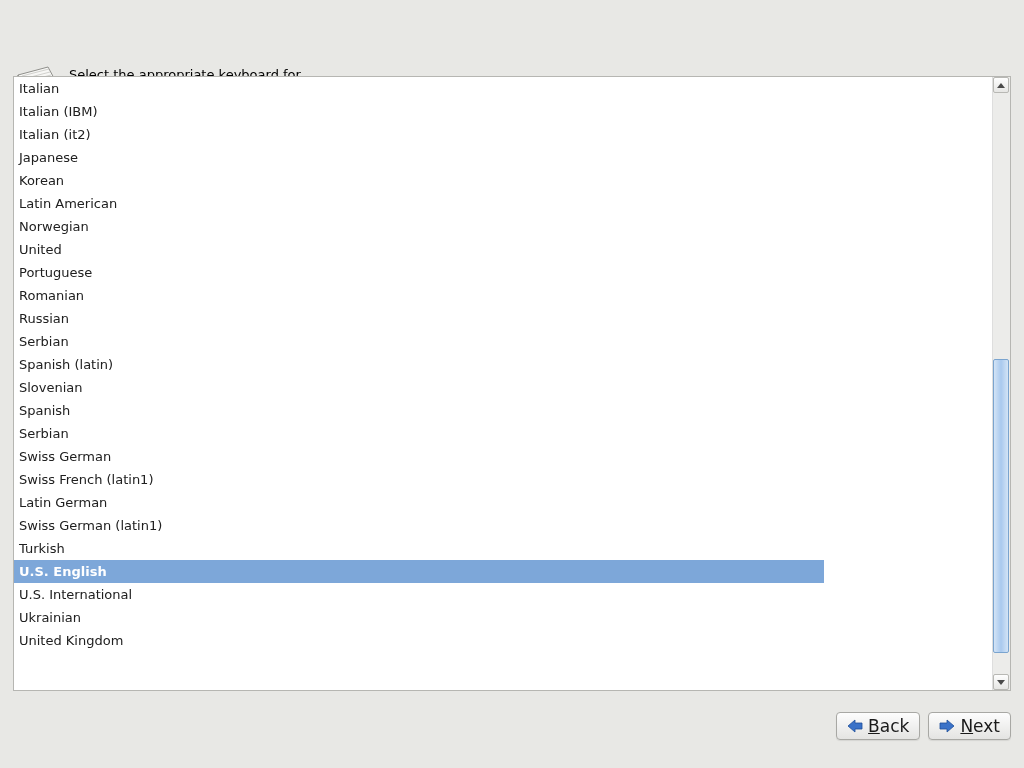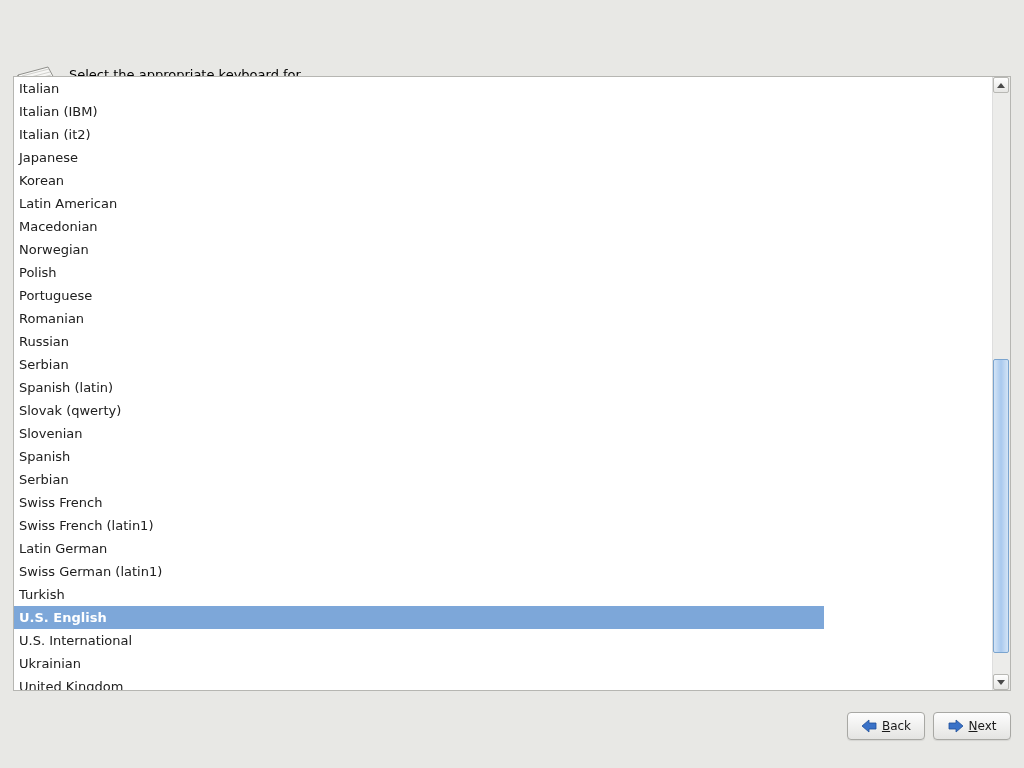--- a/index.html
+++ b/index.html
@@ -134,21 +134,21 @@
     height: 28px;
     padding: 0 10px;
     background: linear-gradient(#fdfdfd, #e4e4e2);
     border: 1px solid #a8a8a4;
     border-radius: 4px;
     box-shadow: 0 1px 1px rgba(0,0,0,0.08);
     display: flex;
     align-items: center;
     justify-content: center;
     gap: 5px;
-    font-size: 12px;
+    font-size: 17px;
     color: #1a1a1a;
     cursor: pointer;
     box-sizing: border-box;
   }
   .gbtn .lbl {
     position: relative;
   }
   .mnemonic {
     text-decoration: underline;
   }
@@ -181,33 +181,31 @@
 
   <div class="listframe">
     <div class="listframe-inner">
       <div class="list-items" id="list-items">
           <div class="list-item"><span>Italian</span></div>
           <div class="list-item"><span>Italian (IBM)</span></div>
           <div class="list-item"><span>Italian (it2)</span></div>
           <div class="list-item"><span>Japanese</span></div>
           <div class="list-item"><span>Korean</span></div>
           <div class="list-item"><span>Latin American</span></div>
-          <div class="list-item"><span>Macedonian</span></div>
           <div class="list-item"><span>Norwegian</span></div>
-          <div class="list-item"><span>Polish</span></div>
+          <div class="list-item"><span>United</span></div>
           <div class="list-item"><span>Portuguese</span></div>
           <div class="list-item"><span>Romanian</span></div>
           <div class="list-item"><span>Russian</span></div>
           <div class="list-item"><span>Serbian</span></div>
           <div class="list-item"><span>Spanish (latin)</span></div>
-          <div class="list-item"><span>Slovak (qwerty)</span></div>
           <div class="list-item"><span>Slovenian</span></div>
           <div class="list-item"><span>Spanish</span></div>
           <div class="list-item"><span>Serbian</span></div>
-          <div class="list-item"><span>Swiss French</span></div>
+          <div class="list-item"><span>Swiss German</span></div>
           <div class="list-item"><span>Swiss French (latin1)</span></div>
           <div class="list-item"><span>Latin German</span></div>
           <div class="list-item"><span>Swiss German (latin1)</span></div>
           <div class="list-item"><span>Turkish</span></div>
           <div class="list-item selected"><span>U.S. English</span></div>
           <div class="list-item"><span>U.S. International</span></div>
           <div class="list-item"><span>Ukrainian</span></div>
           <div class="list-item"><span>United Kingdom</span></div>
         </div>
       <div class="vscroll">

